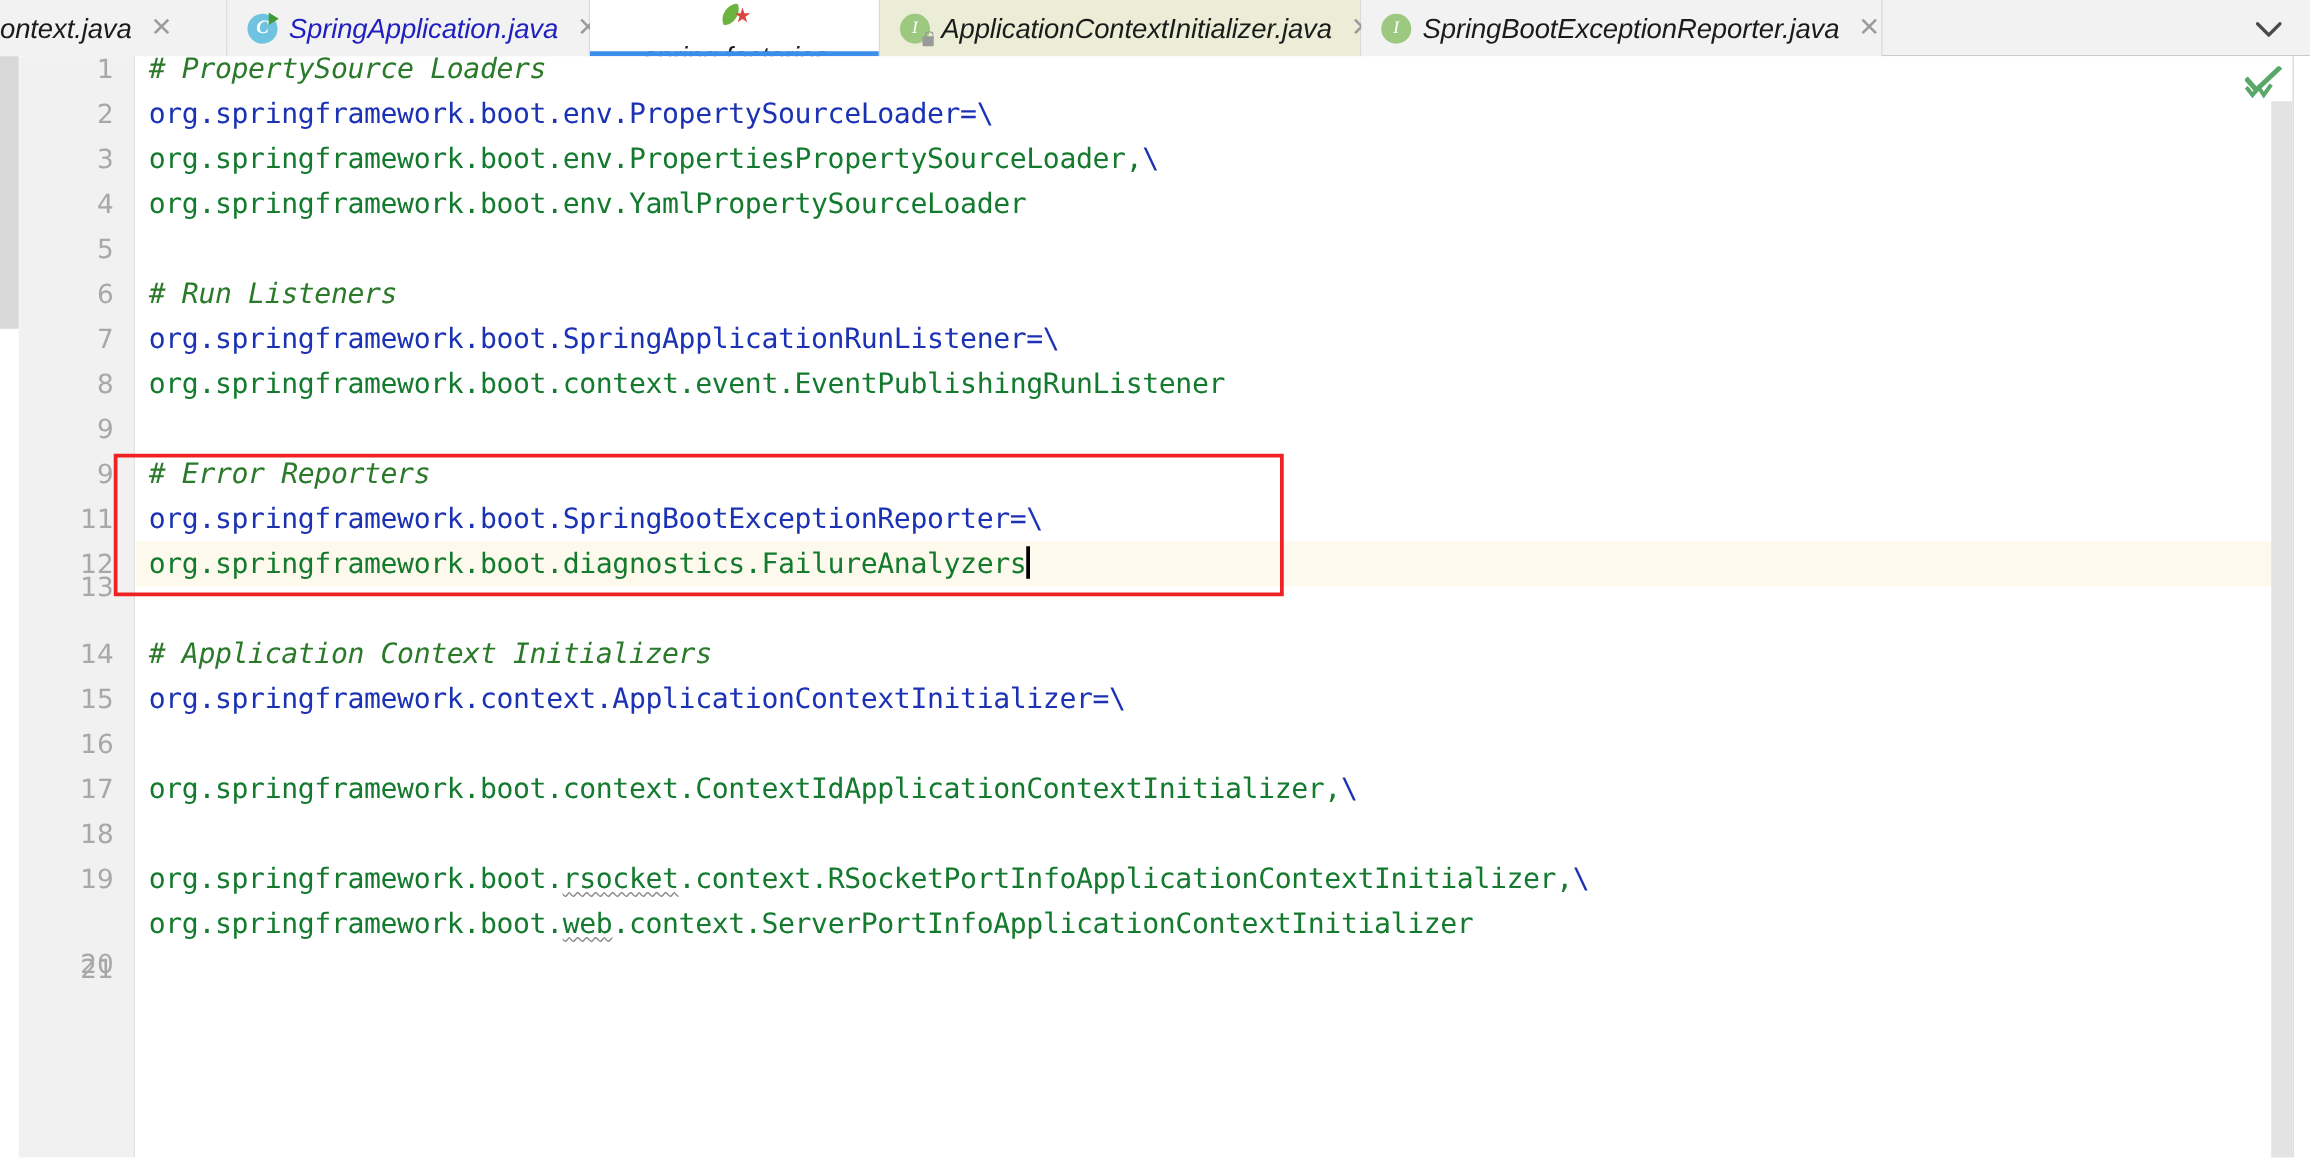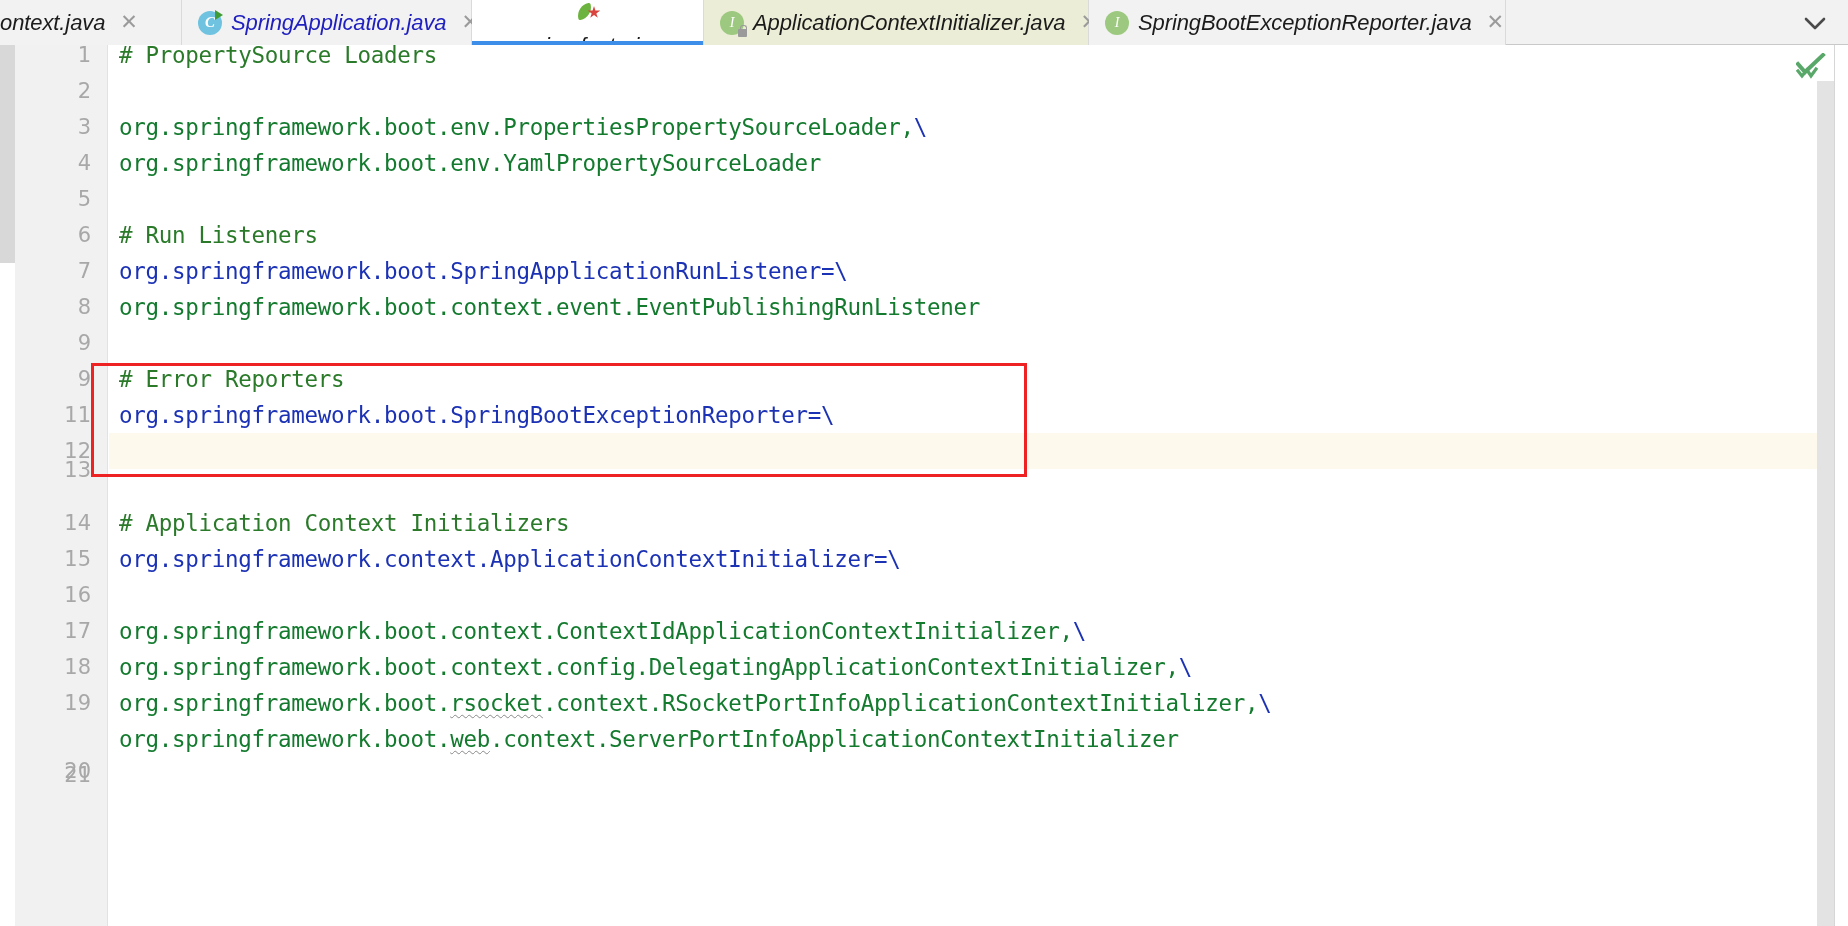--- a/index.html
+++ b/index.html
@@ -142,21 +142,21 @@
   }
   .code-line {
     position: absolute; left: 0;
     height: 36px; line-height: 36px;
     white-space: pre;
     font-family: "DejaVu Sans Mono", monospace;
     font-size: 22.5px;
     letter-spacing: -0.3px;
     padding-left: 10px;
   }
-  .cl-comment { color: #2a7a2a; }
+  .cl-comment { color: #2a7a2a; font-style: italic; }
   .cl-key     { color: #1c32b4; }
   .cl-val     { color: #137a2e; }
   .cl-sep     { color: #1c32b4; }
   .cl-comma   { color: #137a2e; }
 
   
   #current-line {
     position: absolute; left: 0; top: 0;
     width: 1848px; height: 36px;
     background: #fdfaed;
@@ -262,35 +262,36 @@
       <div class="gutter-num" style="top: 532px;">16</div>
       <div class="gutter-num" style="top: 568px;">17</div>
       <div class="gutter-num" style="top: 604px;">18</div>
       <div class="gutter-num" style="top: 640px;">19</div>
       <div class="gutter-num" style="top: 708px;">20</div>
       <div class="gutter-num" style="top: 712px;">21</div>
     </div>
 
   <div id="code-area">
       <div class="code-line" style="top: -8px;"><span class="cl-comment"># PropertySource Loaders</span></div>
+      <div class="code-line" style="top: 28px;"><span class="cl-key">org.springframework.boot.env.PropertySourceLoader</span><span class="cl-sep">=\</span></div>
       <div class="code-line" style="top: 100px;"><span class="cl-val">org.springframework.boot.env.YamlPropertySourceLoader</span></div>
       <div class="code-line" style="top: 64px;"><span class="cl-val">org.springframework.boot.env.PropertiesPropertySourceLoader</span><span class="cl-comma">,</span><span class="cl-sep">\</span></div>
       <div class="code-line" style="top: 136px;"></div>
       <div class="code-line" style="top: 172px;"><span class="cl-comment"># Run Listeners</span></div>
       <div class="code-line" style="top: 208px;"><span class="cl-key">org.springframework.boot.SpringApplicationRunListener</span><span class="cl-sep">=\</span></div>
       <div class="code-line" style="top: 244px;"><span class="cl-val">org.springframework.boot.context.event.EventPublishingRunListener</span></div>
       <div class="code-line" style="top: 280px;"></div>
       <div class="code-line" style="top: 316px;"><span class="cl-comment"># Error Reporters</span></div>
       <div class="code-line" style="top: 352px;"><span class="cl-key">org.springframework.boot.SpringBootExceptionReporter</span><span class="cl-sep">=\</span></div>
       <div id="current-line" style="top: 388px; left: -109px;"></div>
+      <div class="code-line" style="top: 388px;"><span class="cl-val">org.springframework.boot.diagnostics.FailureAnalyzers</span><span class="caret"></span></div>
       <div class="code-line" style="top: 424px;"></div>
       <div class="code-line" style="top: 460px;"><span class="cl-comment"># Application Context Initializers</span></div>
       <div class="code-line" style="top: 496px;"><span class="cl-key">org.springframework.context.ApplicationContextInitializer</span><span class="cl-sep">=\</span></div>
       <div class="code-line" style="top: 568px;"><span class="cl-val">org.springframework.boot.context.ContextIdApplicationContextInitializer</span><span class="cl-comma">,</span><span class="cl-sep">\</span></div>
-      <div class="code-line" style="top: 604px;"><span class="cl-val">org.springframework.boot.context.config.DelegatingApplicationContextInitializer</span><span class="cl-comma">,</span><span class="cl-sep">\</span></div>
       <div class="code-line" style="top: 640px;"><span class="cl-val">org.springframework.boot.</span><span class="cl-val typo">rsocket</span><span class="cl-val">.context.RSocketPortInfoApplicationContextInitializer</span><span class="cl-comma">,</span><span class="cl-sep">\</span></div>
       <div class="code-line" style="top: 676px;"><span class="cl-val">org.springframework.boot.</span><span class="cl-val typo">web</span><span class="cl-val">.context.ServerPortInfoApplicationContextInitializer</span></div>
       <div class="code-line" style="top: 712px;"></div>
     </div>
 
   <div id="red-box" style="left: 91px; top: 318px; width: 936px; height: 114px; border-color: rgb(238, 34, 34);"></div>
 
   <div id="editor-right-border"></div>
   <div id="right-scroll-track"></div>
 

